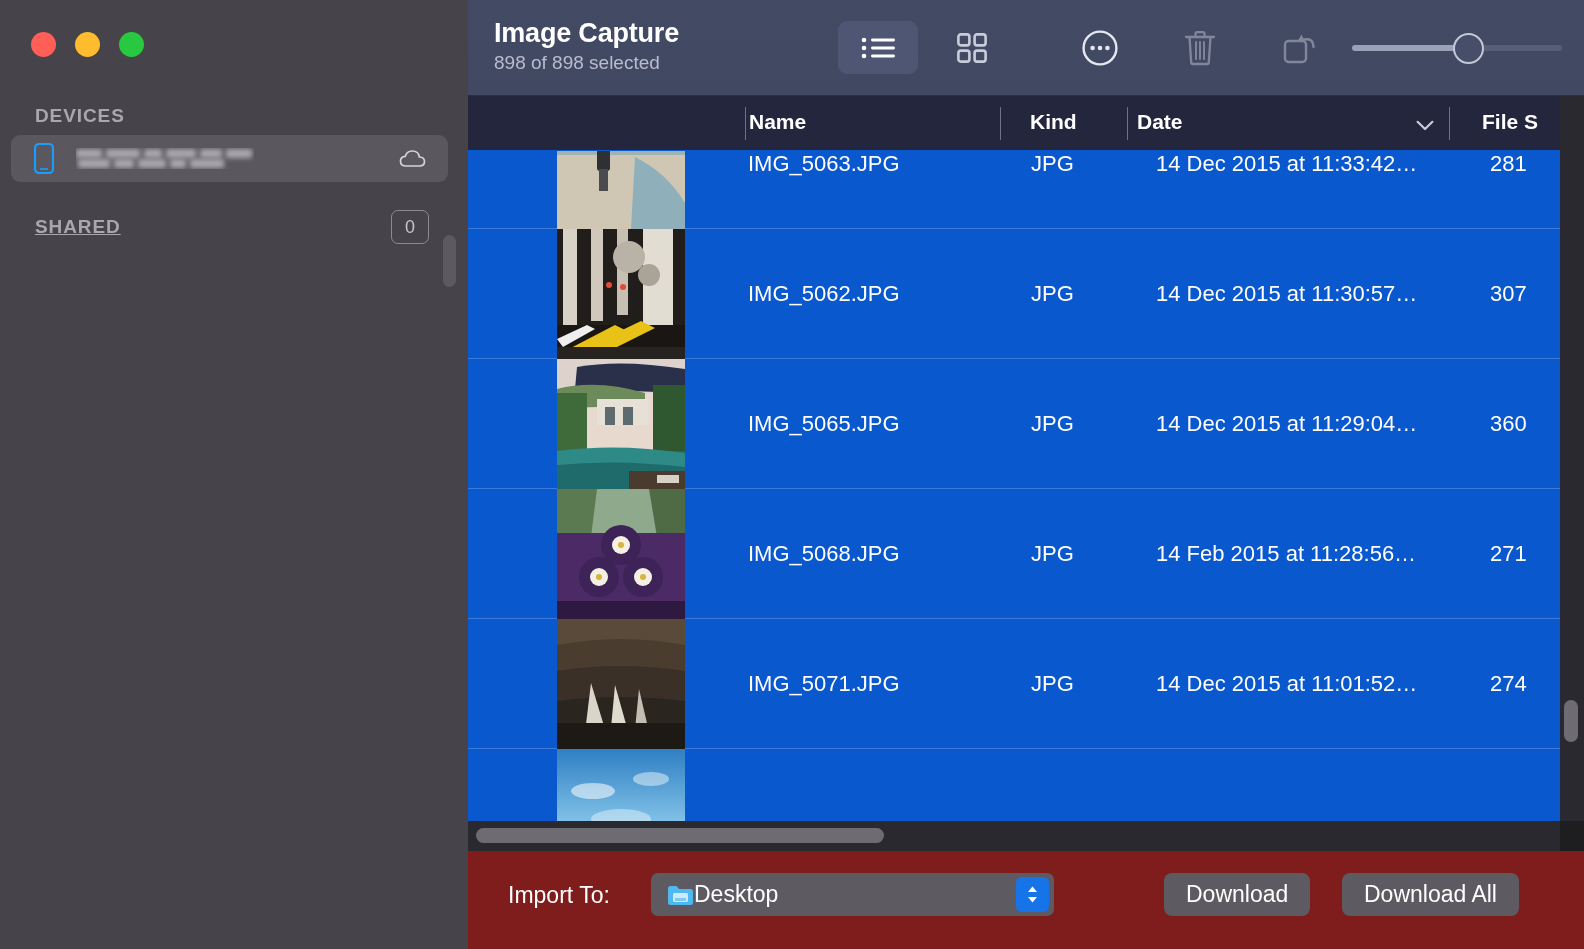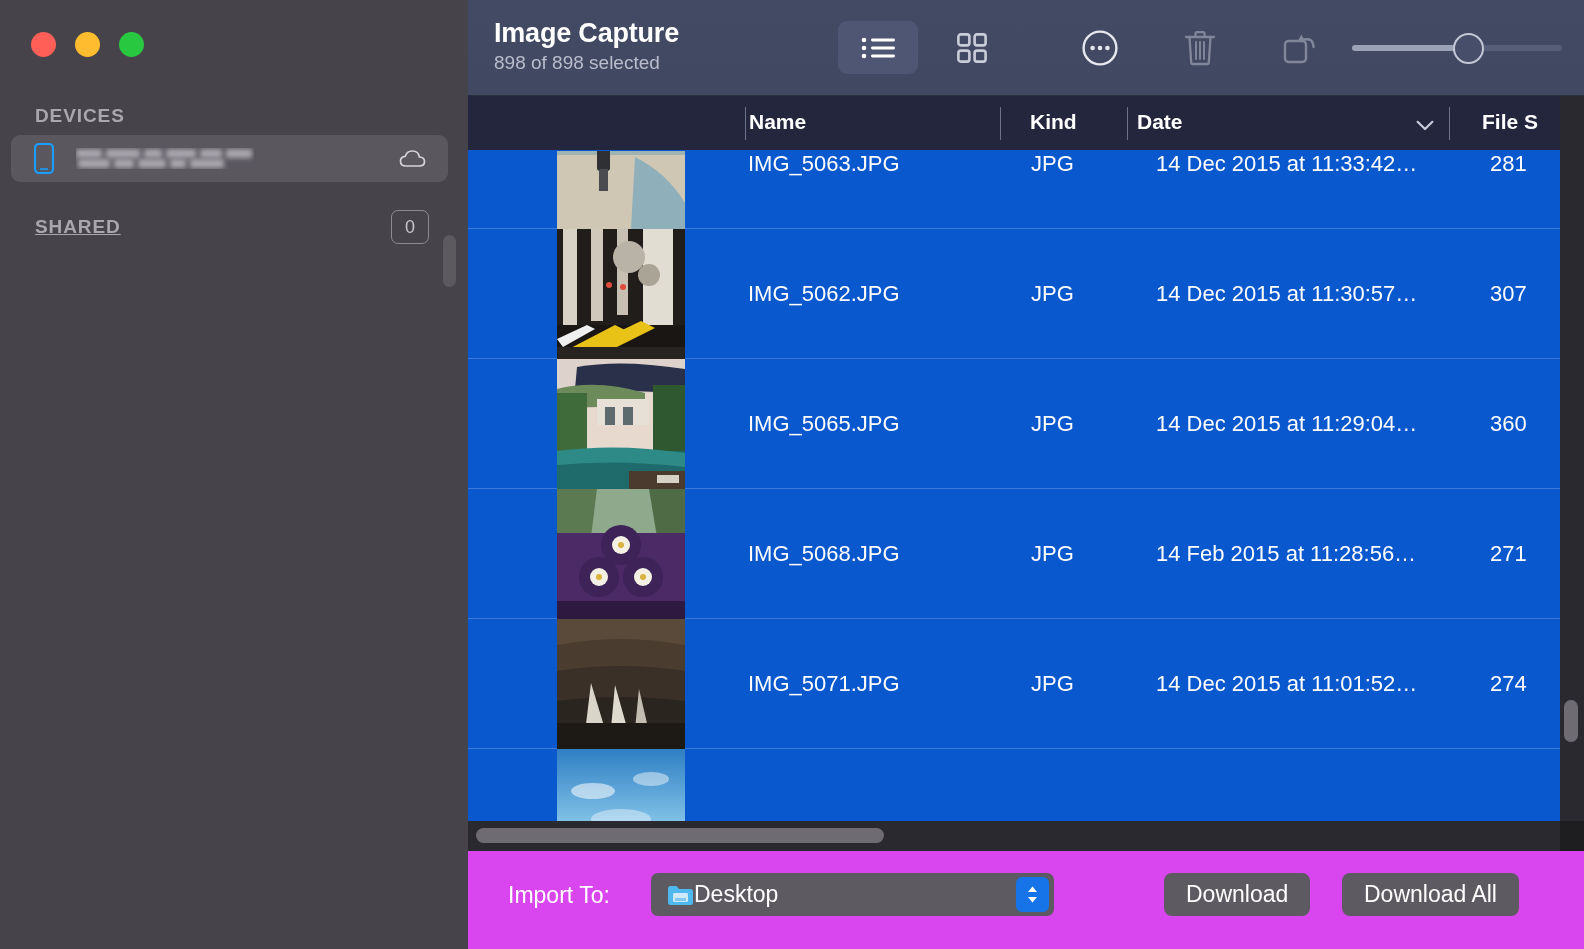--- a/index.html
+++ b/index.html
@@ -193,21 +193,21 @@
   }
   #right-gutter {
     position: absolute; left: 1092px; top: 96px;
     width: 24px; height: 725px; background: #2b2930;
   }
 
   
   #bottom-bar {
     position: absolute; left: 0; top: 851px;
     width: 1116px; height: 98px;
-    background: #d946ef;
+    background: #7f1d1d;
   }
   #import-label {
     position: absolute; left: 40px; top: 31px;
     font-size: 23px; color: #ffffff;
   }
   #import-popup {
     position: absolute; left: 183px; top: 22px;
     width: 403px; height: 43px;
     background: #5d5a62; border-radius: 7px;
     display: flex; align-items: center;

